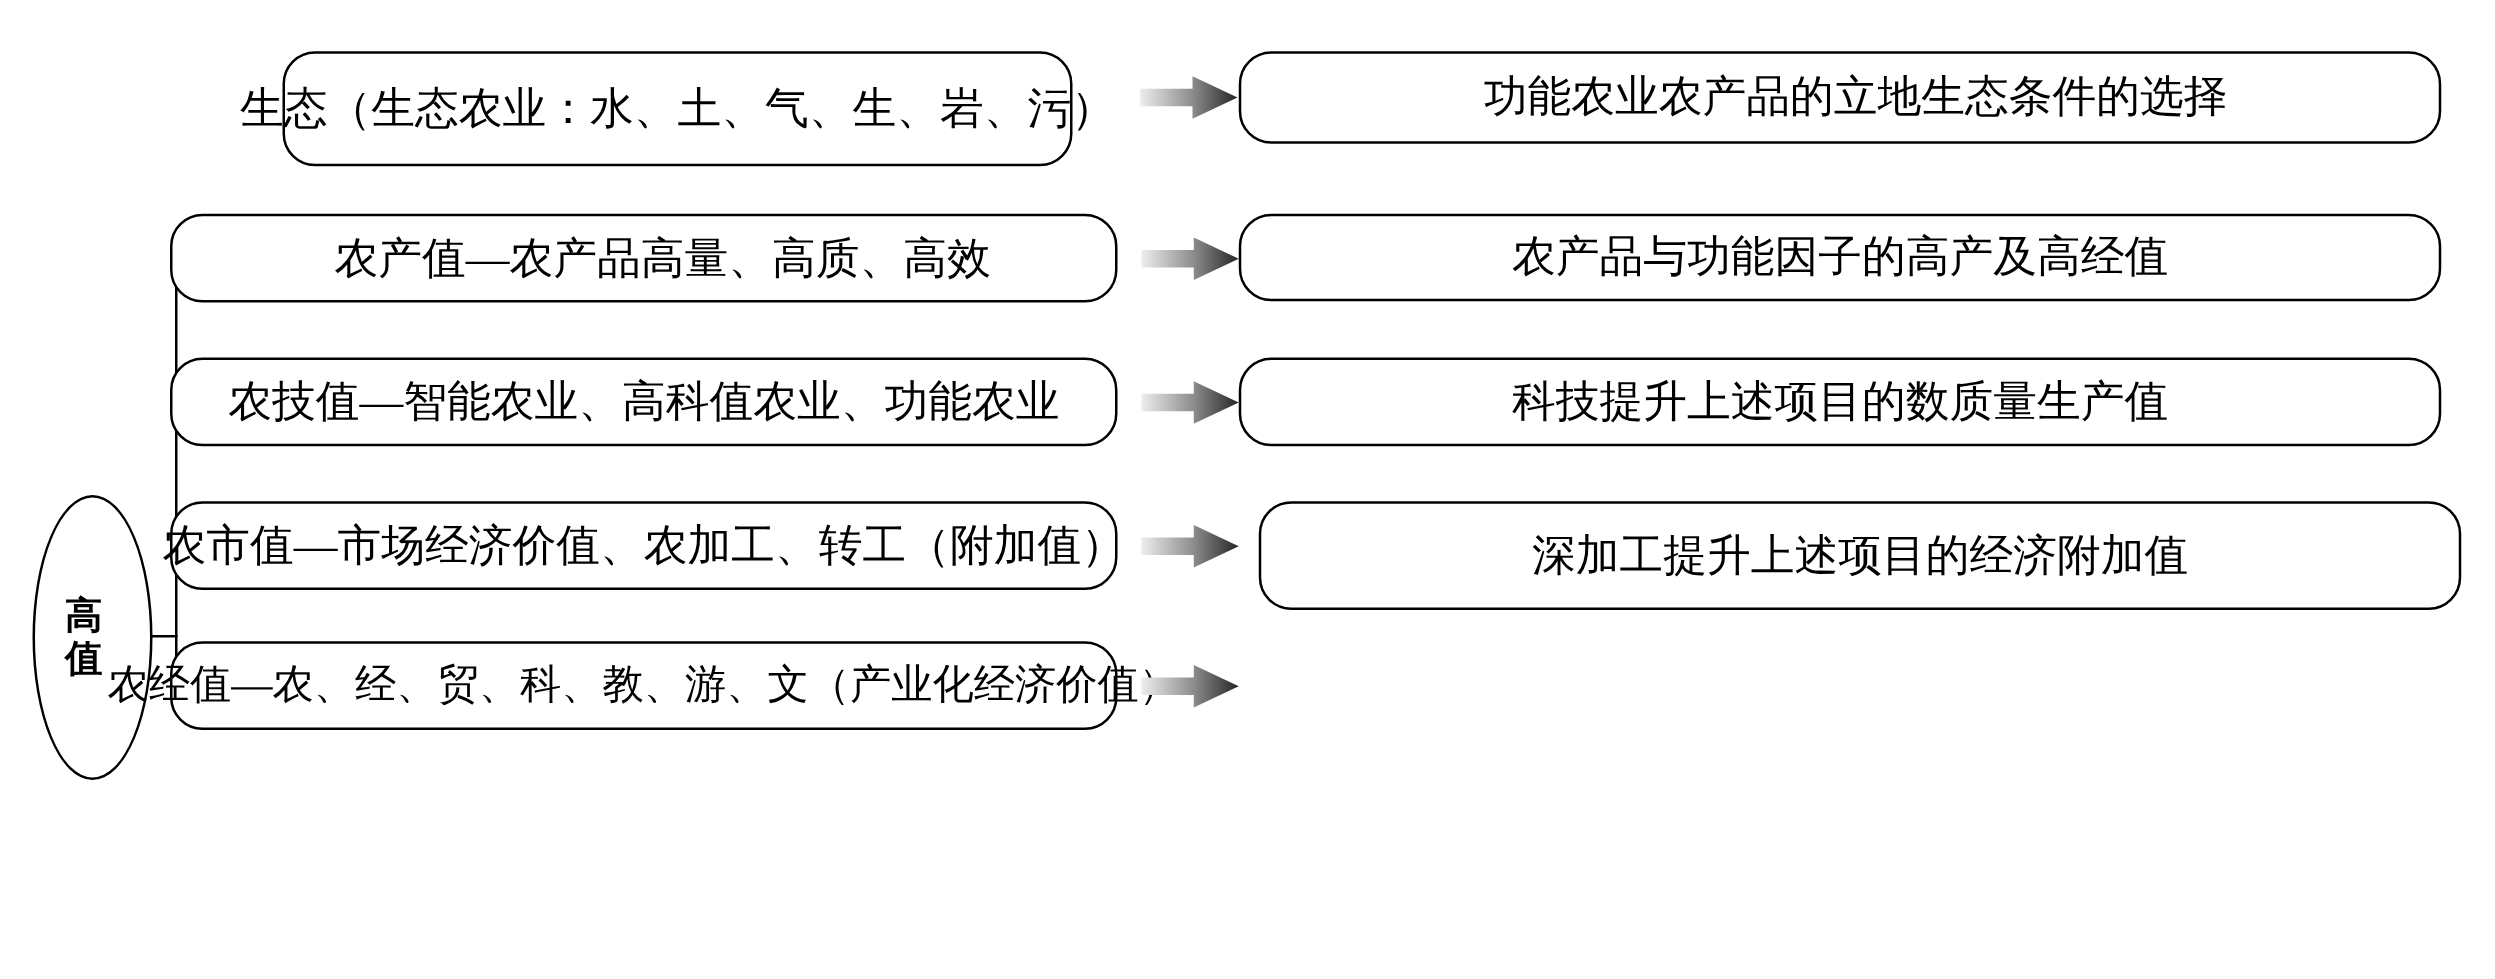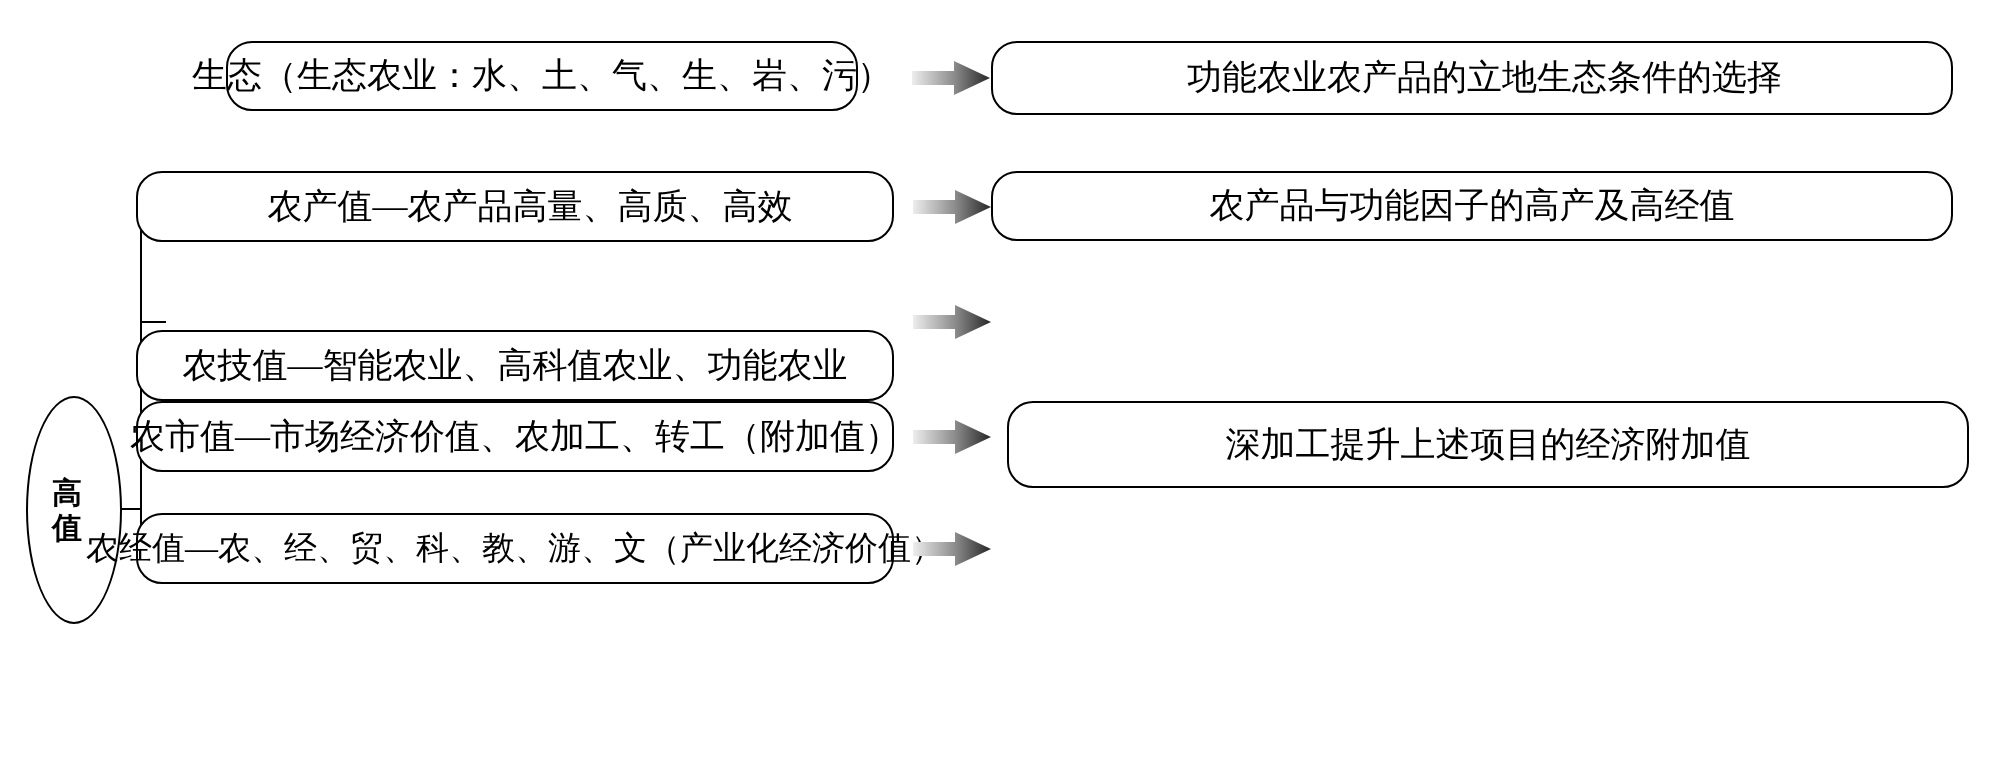--- a/index.html
+++ b/index.html
@@ -82,21 +82,21 @@
     width: 80px;
     height: 40px;
   }
   .arrow svg { display: block; }
 </style>
 </head>
 <body>
 
 <div id="diagram">
 
-  <div class="node" style="left:226px; top:41px; width:632px; height:70px;">
+  <div class="node" style="left:226px; top:41px; width:632px; height:92px;">
     <span class="node-label">生态（生态农业：水、土、气、生、岩、污）</span>
   </div>
 
   <div class="arrow" style="left:912px; top:58px;">
     <svg width="80" height="40" viewBox="0 0 80 40" xmlns="http://www.w3.org/2000/svg">
       <defs>
         <linearGradient id="ag1" x1="0" y1="0" x2="1" y2="0">
           <stop offset="0%" stop-color="#ededed"></stop>
           <stop offset="55%" stop-color="#8a8a8a"></stop>
           <stop offset="100%" stop-color="#262626"></stop>
@@ -137,37 +137,40 @@
         </linearGradient>
       </defs>
       <polygon points="0,13 42,13 42,3 78,20 42,37 42,27 0,27" fill="url(#ag2)"></polygon>
     </svg>
   </div>
 
   <div class="node" style="left:991px; top:171px; width:962px; height:70px;">
     <span class="node-label">农产品与功能因子的高产及高经值</span>
   </div>
 
-  <div class="node" style="left:136px; top:286px; width:758px; height:71px;margin-top:44px;">
+  <div class="node" style="left:136px; top:286px; width:758px; height:71px;">
     <span class="node-label">农技值—智能农业、高科值农业、功能农业</span>
   </div>
 
   <div class="arrow" style="left:913px; top:302px;">
     <svg width="80" height="40" viewBox="0 0 80 40" xmlns="http://www.w3.org/2000/svg">
       <defs>
         <linearGradient id="ag3" x1="0" y1="0" x2="1" y2="0">
           <stop offset="0%" stop-color="#ededed"></stop>
           <stop offset="55%" stop-color="#8a8a8a"></stop>
           <stop offset="100%" stop-color="#262626"></stop>
         </linearGradient>
       </defs>
       <polygon points="0,13 42,13 42,3 78,20 42,37 42,27 0,27" fill="url(#ag3)"></polygon>
     </svg>
   </div>
 
+  <div class="node" style="left:991px; top:286px; width:962px; height:71px;">
+    <span class="node-label">科技提升上述项目的数质量生产值</span>
+  </div>
 
   <div class="node" style="left:136px; top:401px; width:758px; height:71px;">
     <span class="node-label">农市值—市场经济价值、农加工、转工（附加值）</span>
   </div>
 
   <div class="arrow" style="left:913px; top:417px;">
     <svg width="80" height="40" viewBox="0 0 80 40" xmlns="http://www.w3.org/2000/svg">
       <defs>
         <linearGradient id="ag4" x1="0" y1="0" x2="1" y2="0">
           <stop offset="0%" stop-color="#ededed"></stop>

